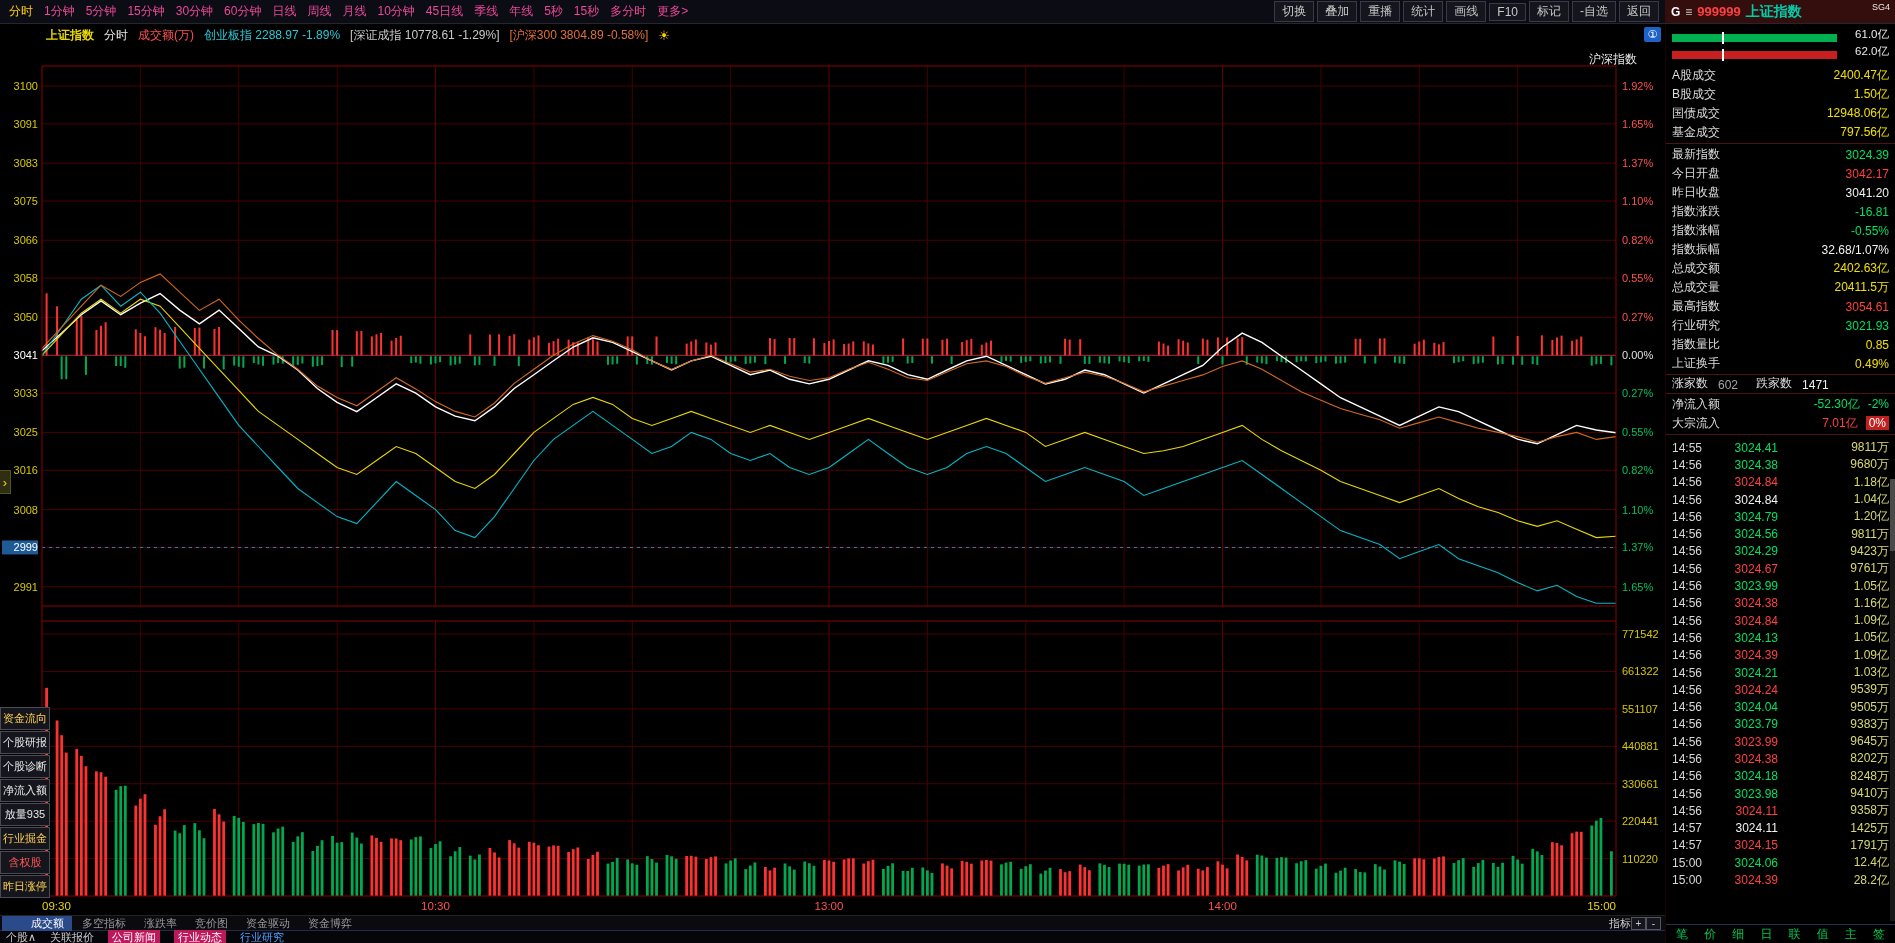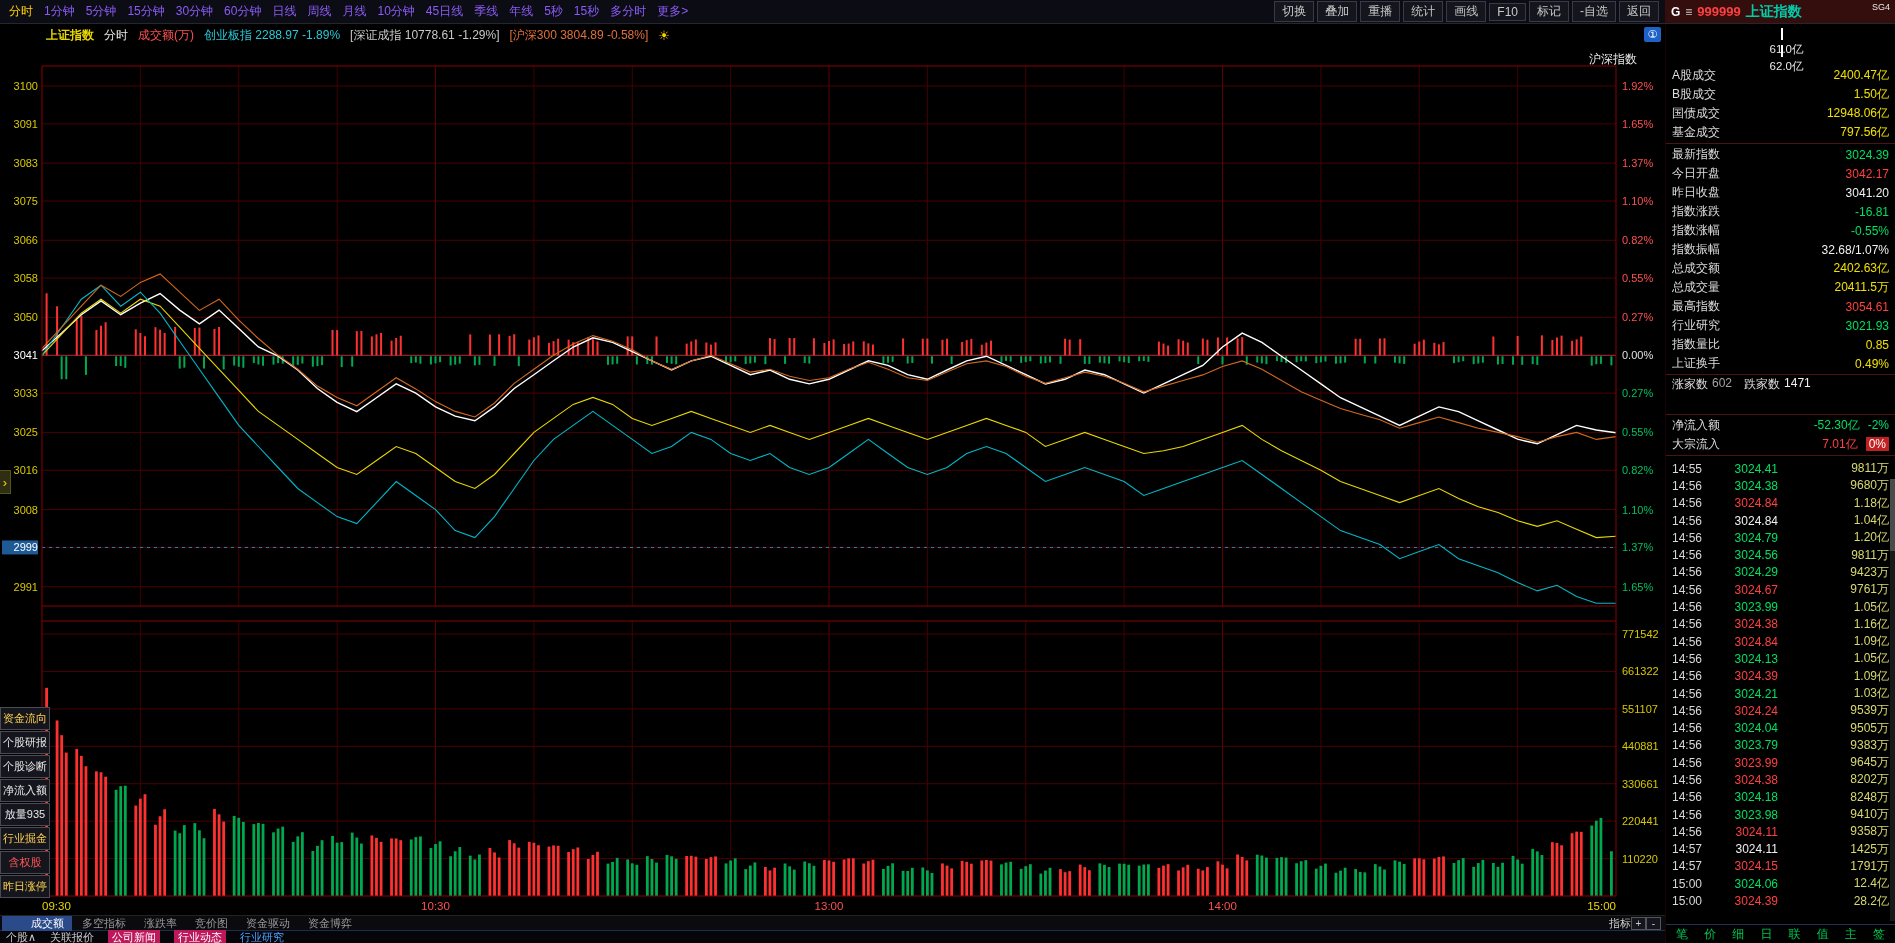--- a/index.html
+++ b/index.html
@@ -3,21 +3,21 @@
 <meta charset="utf-8">
 <style>
 *{margin:0;padding:0;box-sizing:border-box;}
 html,body{width:1895px;height:943px;background:#000;overflow:hidden;
   font-family:"Liberation Sans","DejaVu Sans",sans-serif;}
 .app{width:1895px;height:943px;display:flex;flex-direction:column;background:#000;}
 
 
 .menubar{height:24px;display:flex;align-items:stretch;background:#0c0c14;border-bottom:1px solid #26262e;font-size:12px;}
 .menu-left{display:flex;align-items:center;gap:1px;padding-left:4px;flex:0 0 auto;}
-.menu-left .mi{color:#8b5cf6;padding:2px 5px;white-space:nowrap;cursor:default;}
+.menu-left .mi{color:#ec4899;padding:2px 5px;white-space:nowrap;cursor:default;}
 .menu-left .mi.active{color:#ffd200;}
 .menu-spacer{flex:1;}
 .menu-right{display:flex;align-items:center;gap:3px;padding-right:6px;}
 .menu-right .mb{color:#c8c8c8;border:1px solid #3a3a46;padding:1px 7px;background:#15151d;white-space:nowrap;}
 .gpanel-header{width:230px;flex:0 0 230px;background:#340d0d;display:flex;align-items:center;gap:5px;padding:0 6px;position:relative;}
 .gpanel-header .g{color:#fff;font-weight:bold;}
 .gpanel-header .eq{color:#c8c8c8;}
 .gpanel-header .code{color:#ff4040;font-weight:bold;font-size:13px;}
 .gpanel-header .iname{color:#00ccaa;font-weight:bold;font-size:14px;}
 .gpanel-header .sg{position:absolute;right:5px;top:2px;color:#e8e8e8;font-size:9px;}
@@ -49,30 +49,30 @@
 .ir-right .lbl{color:#d0d0d0;}
 .ibox{border:1px solid #555;color:#ccc;width:15px;height:13px;line-height:11px;text-align:center;font-size:10px;background:#15151d;}
 .links-row{height:13px;display:flex;align-items:center;gap:14px;padding-left:6px;font-size:11px;border-top:1px solid #1e2c50;background:#05050a;}
 .link{color:#d0d0d0;white-space:nowrap;}
 .link.chip{background:#be185d;color:#fff;padding:0 4px;}
 .link.blue{color:#4aa3ff;}
 
 
 .right-panel{width:230px;flex:0 0 230px;background:#000;display:flex;flex-direction:column;font-size:12px;position:relative;border-left:1px solid #1a0505;}
 .bs-bars{padding:6px 6px 2px 6px;}
-.bar-row{display:flex;align-items:center;height:12px;margin-bottom:5px;gap:12px;flex-direction:column;}
+.bar-row{display:flex;align-items:flex-end;height:12px;margin-bottom:5px;gap:6px;}
 .bar{height:8px;flex:1;position:relative;}
 .bar.green{background:#00b050;}
 .bar.red{background:#c82020;}
 .bar .tick-mark{position:absolute;left:30%;top:-2px;width:2px;height:12px;background:#fff;}
 .bar-val{width:46px;text-align:right;color:#e8e8e8;font-size:11.5px;}
 .srow,.frow{display:flex;justify-content:space-between;align-items:center;height:19px;padding:0 6px;}
 .srow .lab,.frow .lab{color:#dcdcdc;}
 .divider{border-top:1px solid #4a1410;margin:1px 0;}
-.updown{display:flex;align-items:flex-start;height:37px;padding:0 6px;gap:4px;}
+.updown{display:flex;align-items:flex-end;height:16px;padding:0 6px;gap:10px;}
 .updown .lab{color:#dcdcdc;}
 .updown .upv{color:#a3a3a3;margin-right:8px;}
 .updown .dnv{color:#f0f0f0;}
 .badge-green{color:#00e070;}
 .badge-red{background:#c02020;color:#fff;padding:0 3px;}
 .ticks{flex:1;overflow:hidden;padding:3px 6px 0 6px;}
 .trow{display:flex;height:17.3px;align-items:center;}
 .trow .tt{width:44px;color:#d8d8d8;}
 .trow .tp{width:62px;text-align:right;}
 .trow .tv{flex:1;text-align:right;color:#d8d870;}

